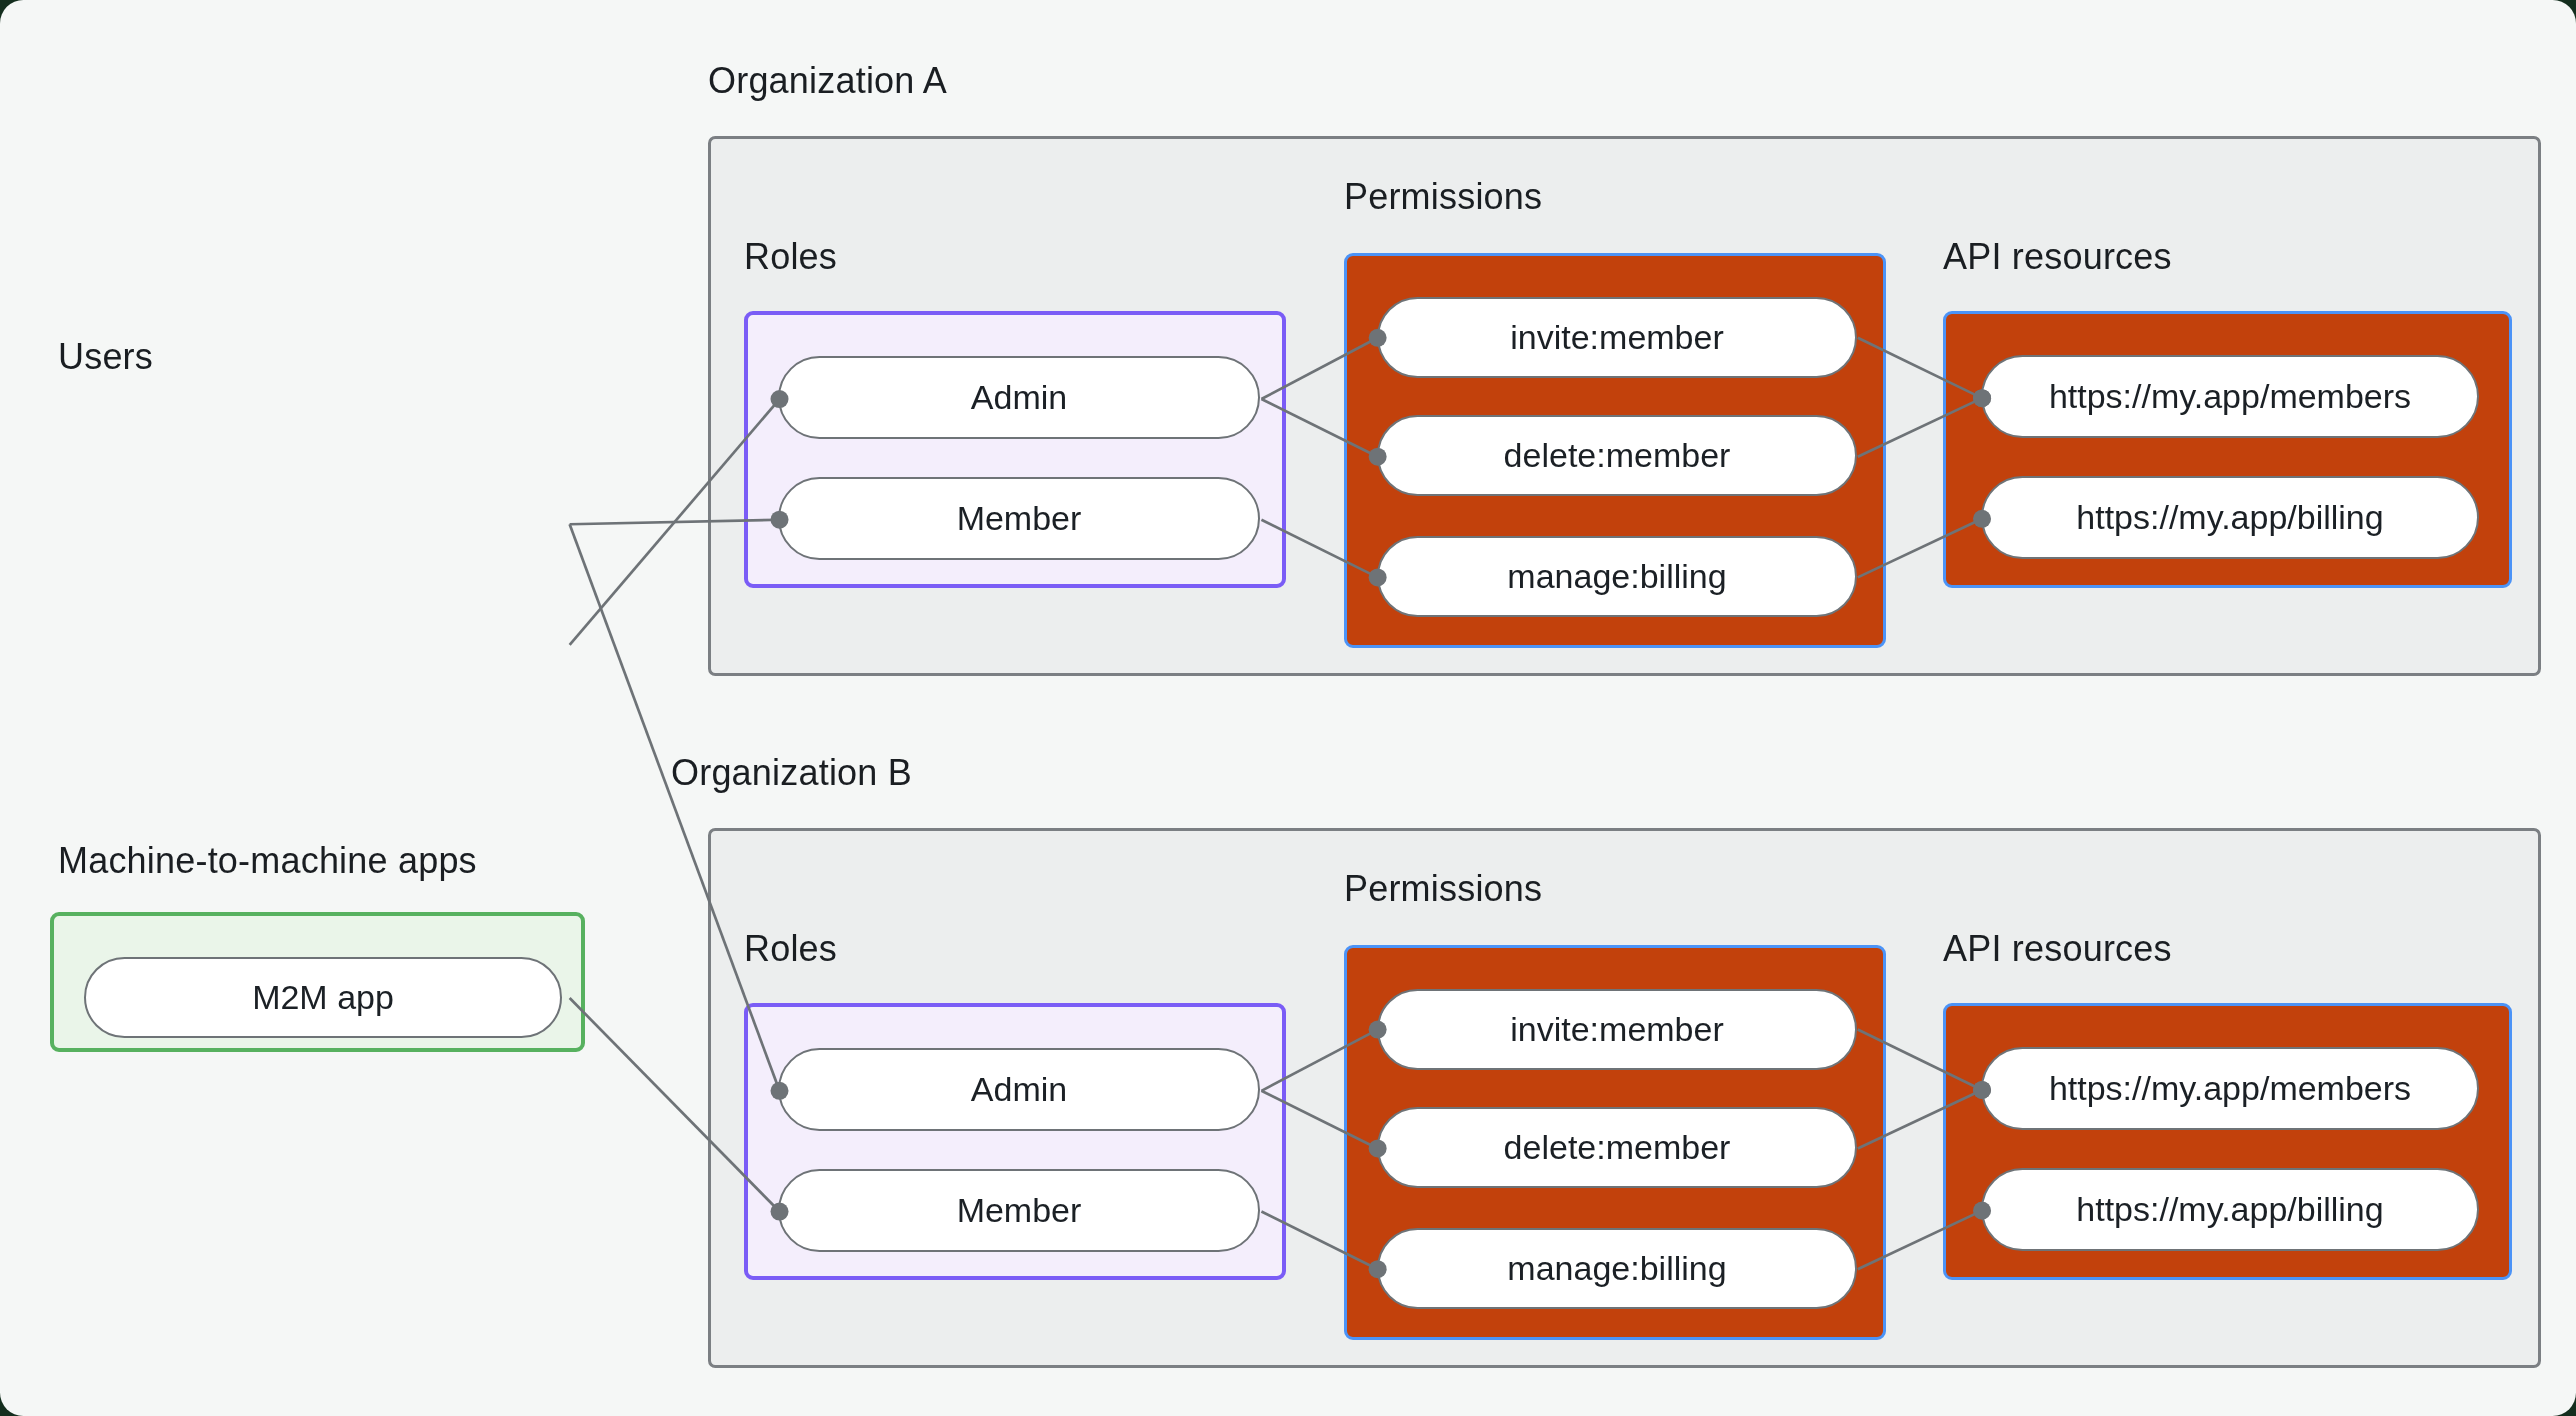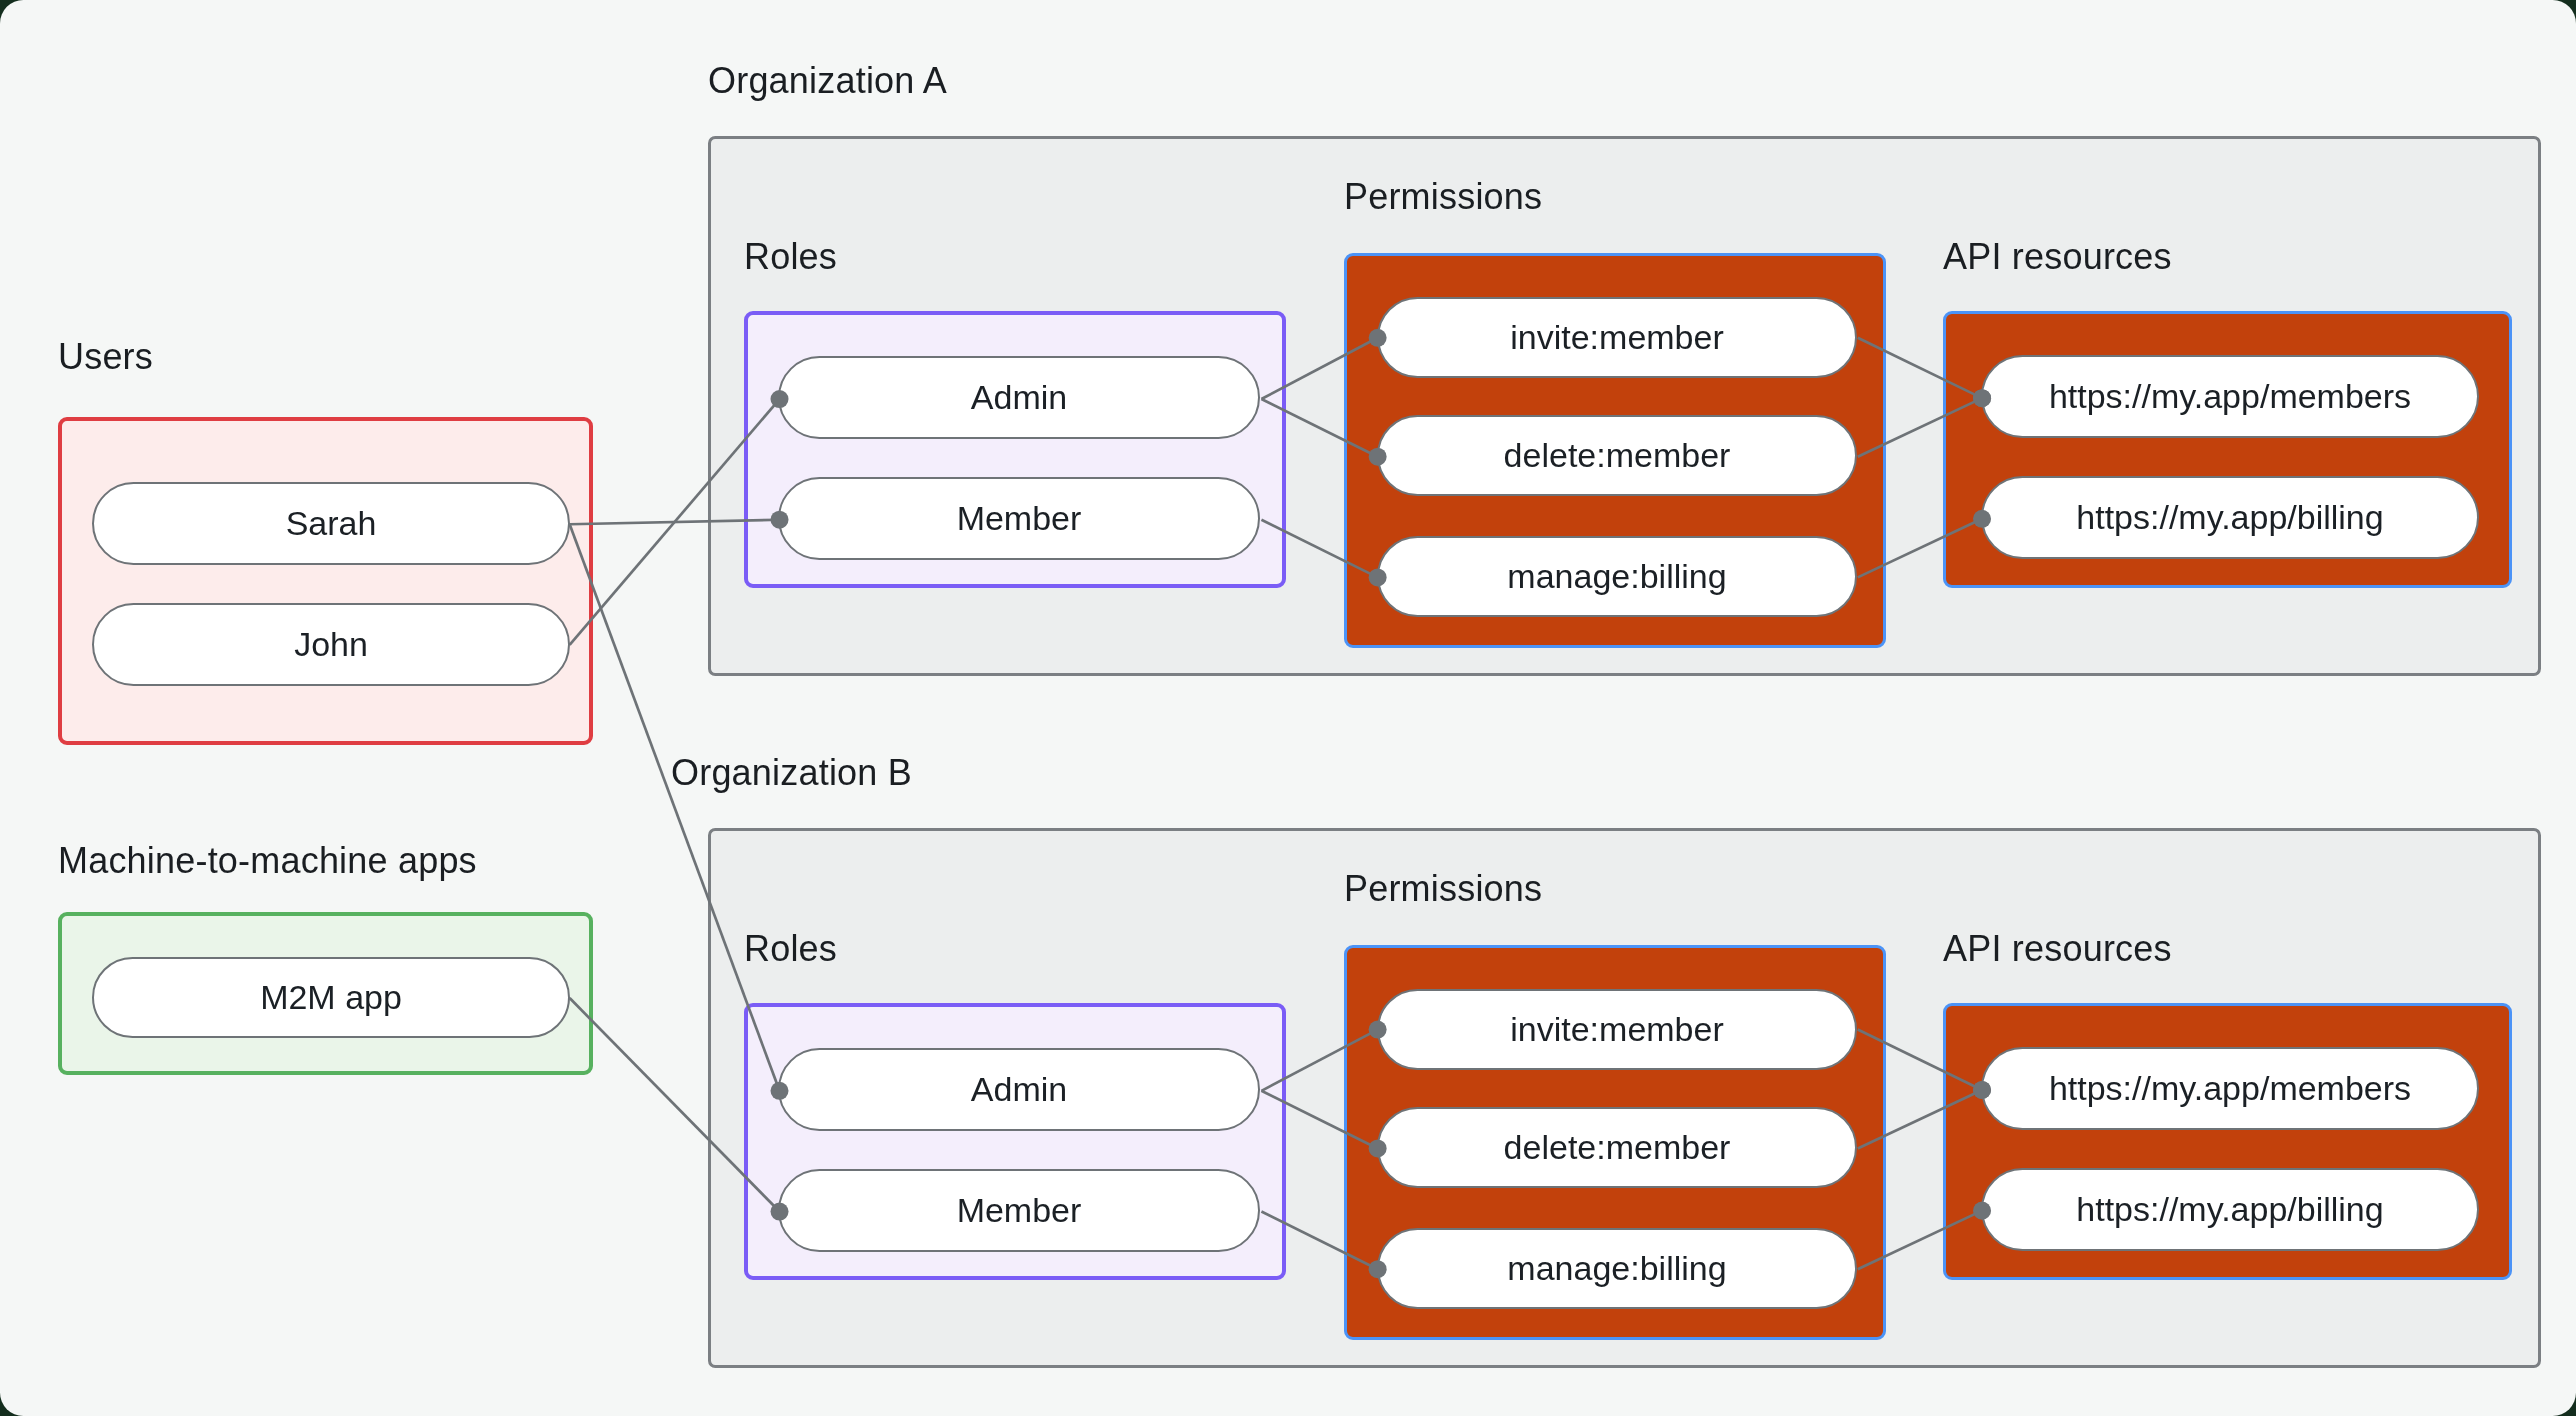--- a/index.html
+++ b/index.html
@@ -14,27 +14,23 @@
   .pill{position:absolute;box-sizing:border-box;background:#ffffff;border:2.7px solid #6e7377;border-radius:54px;
         display:flex;align-items:center;justify-content:center;font-size:34px;color:#1b2025;white-space:nowrap;}
   #edges{position:absolute;left:0;top:0;pointer-events:none;}
 </style>
 </head>
 <body>
 
 <div class="canvas">
 
   <div class="section-label" style="left:58px;top:335px;">Users</div>
-  <div class="frame users-box" style="left:58px;top:417px;width:535px;height:328px;">
-    <div class="pill" style="left:30px;top:61px;width:478px;height:83px;">Sarah</div>
-    <div class="pill" style="left:30px;top:182px;width:478px;height:83px;">John</div>
-  </div>
 
   <div class="section-label" style="left:58px;top:839px;">Machine-to-machine apps</div>
-  <div class="frame m2m-box" style="left:58px;top:912px;width:535px;height:163px;">
+  <div class="frame m2m-box" style="left:50px;top:912px;width:535px;height:140px;">
     <div class="pill" style="left:30px;top:41px;width:478px;height:81px;">M2M app</div>
   </div>
 
   <div class="section-label" style="left:708px;top:59px;">Organization A</div>
   <div class="org-box" style="left:708px;top:136px;width:1833px;height:540px;">
     <div class="section-label" style="left:33px;top:96px;">Roles</div>
     <div class="frame roles-box" style="left:33px;top:172px;width:542px;height:277px;">
       <div class="pill" style="left:30px;top:41px;width:482px;height:83px;">Admin</div>
       <div class="pill" style="left:30px;top:162px;width:482px;height:83px;">Member</div>
     </div>

